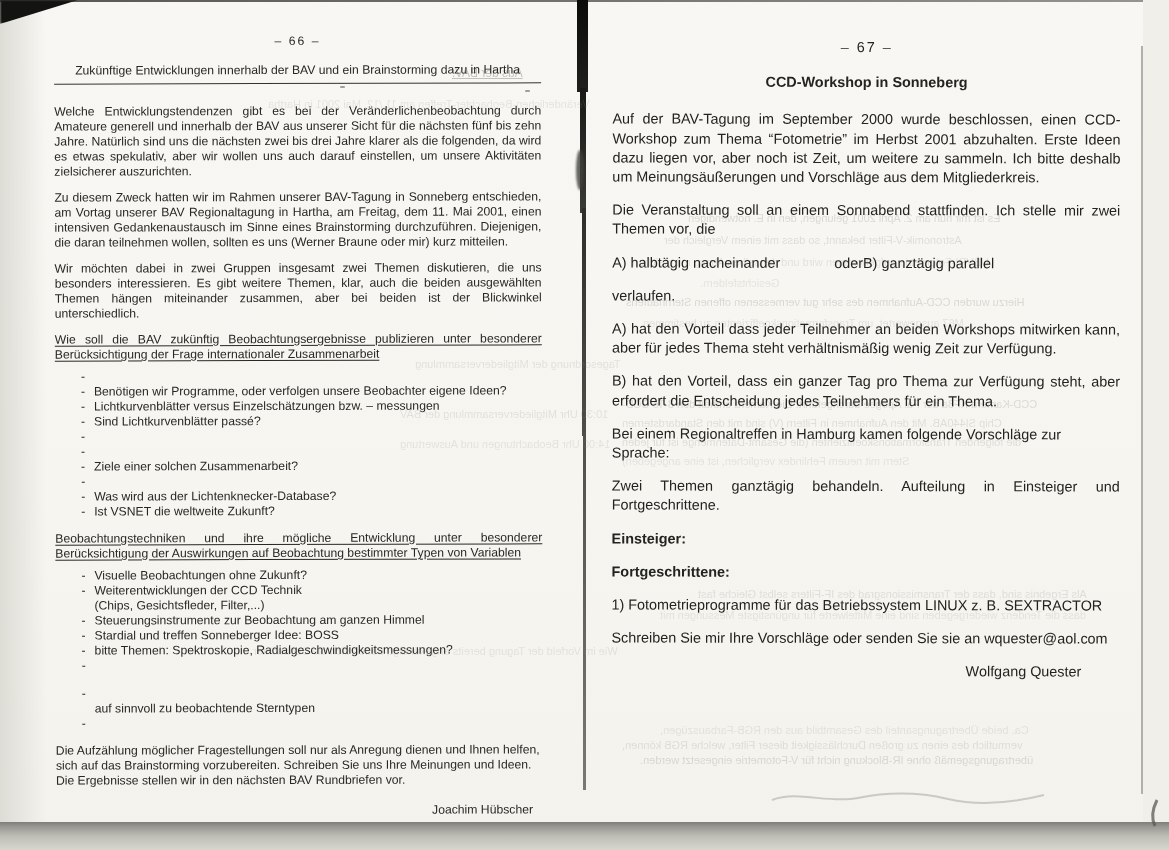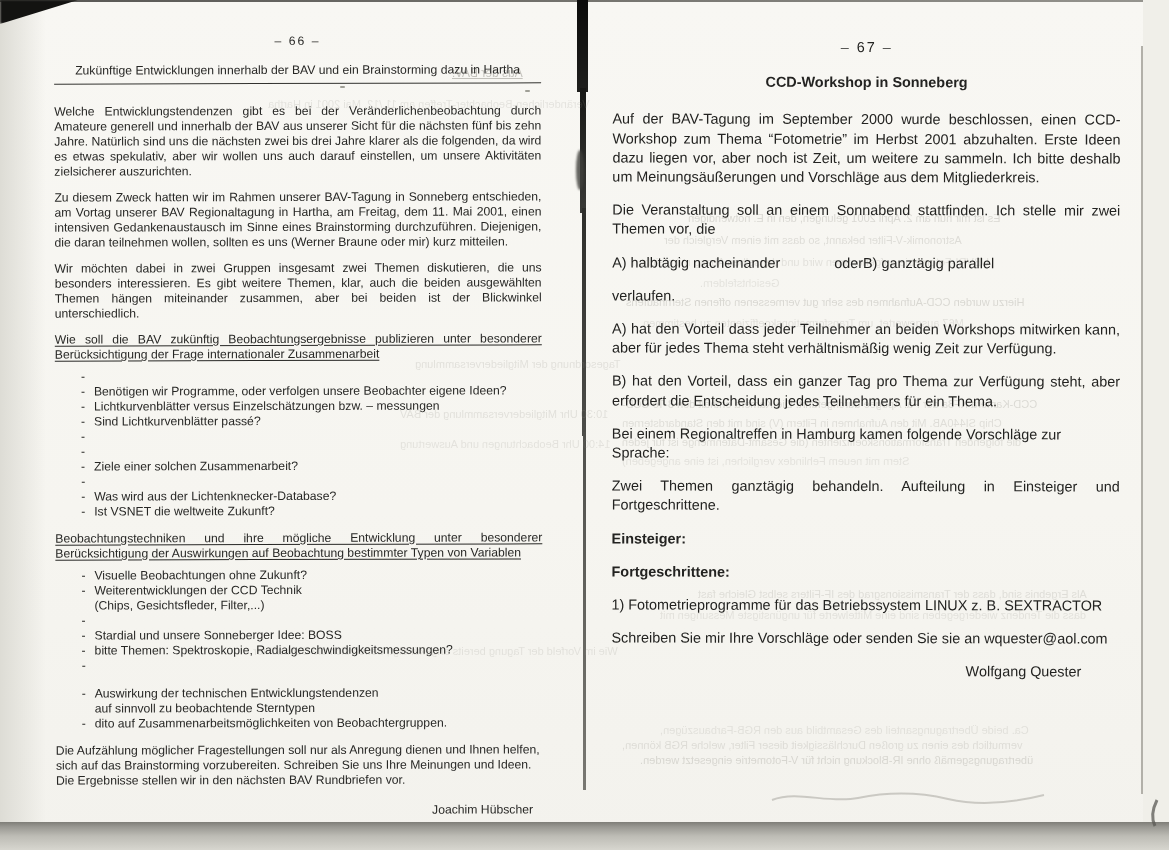--- a/index.html
+++ b/index.html
@@ -158,42 +158,41 @@
       </div>
     <div class="lrow">
         <span class="dash">-</span>
         <span>Weiterentwicklungen der CCD Technik</span>
       </div>
     <div class="lrow cont">
         <span>(Chips, Gesichtsfleder, Filter,...)</span>
       </div>
     <div class="lrow">
         <span class="dash">-</span>
-      </div>
-    <div class="lrow">
-        <span class="dash">-</span>
-        <span>Stardial und unsere Sonneberger Idee: BOSS</span>
+        <span>Steuerungsinstrumente zur Beobachtung am ganzen Himmel</span>
+      </div>
+    <div class="lrow">
+        <span class="dash">-</span>
+        <span>Stardial und treffen Sonneberger Idee: BOSS</span>
       </div>
     <div class="lrow">
         <span class="dash">-</span>
         <span>bitte Themen: Spektroskopie, Radialgeschwindigkeitsmessungen?</span>
       </div>
     <div class="lrow">
         <span class="dash">-</span>
       </div>
     <div class="lrow gapped">
         <span class="dash">-</span>
-        <span>Auswirkung der technischen Entwicklungstendenzen</span>
       </div>
     <div class="lrow cont">
         <span>auf sinnvoll zu beobachtende Sterntypen</span>
       </div>
     <div class="lrow">
         <span class="dash">-</span>
-        <span>dito auf Zusammenarbeitsmöglichkeiten von Beobachtergruppen.</span>
       </div>
   </div>
 
   <p class="closing">Die Aufzählung möglicher Fragestellungen soll nur als Anregung dienen und Ihnen helfen, sich auf das Brainstorming vorzubereiten. Schreiben Sie uns Ihre Meinungen und Ideen. Die Ergebnisse stellen wir in den nächsten BAV Rundbriefen vor.</p>
   <div class="sig">Joachim Hübscher</div>
 </div>
 
 <div class="page rp">
   <div class="pagenum">– 67 –</div>
   <div class="title">CCD-Workshop in Sonneberg</div>

